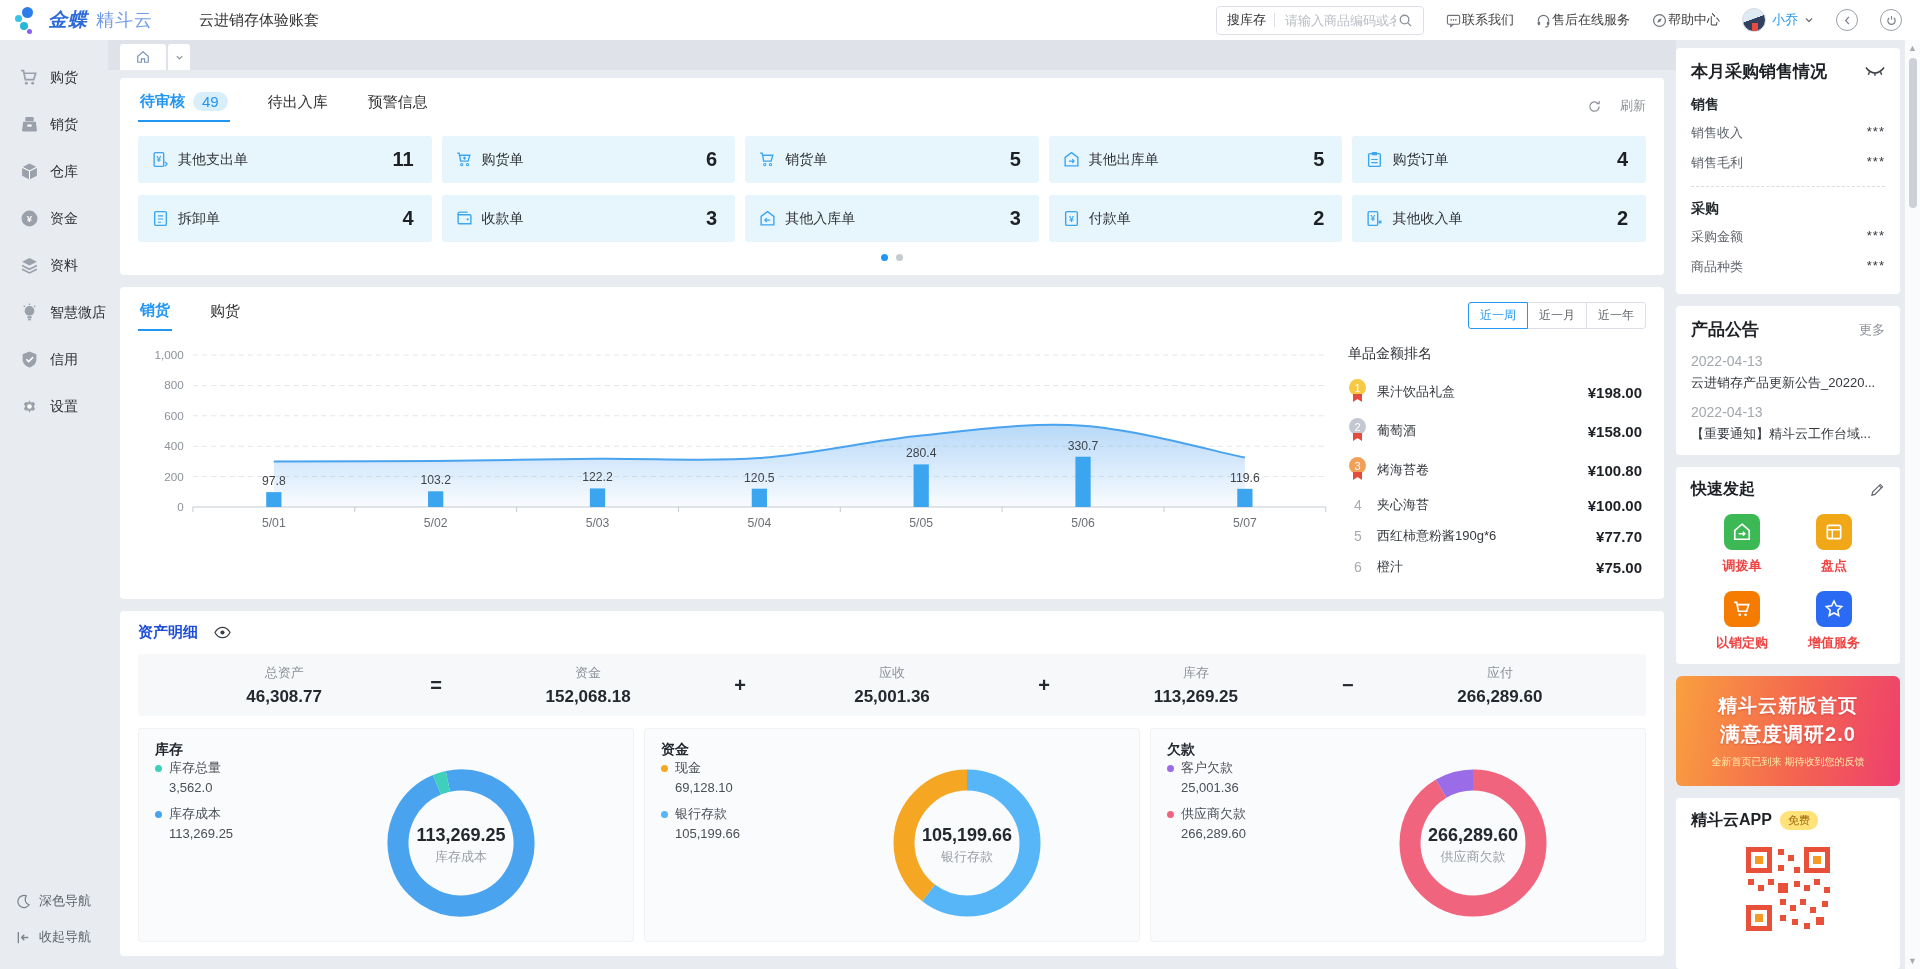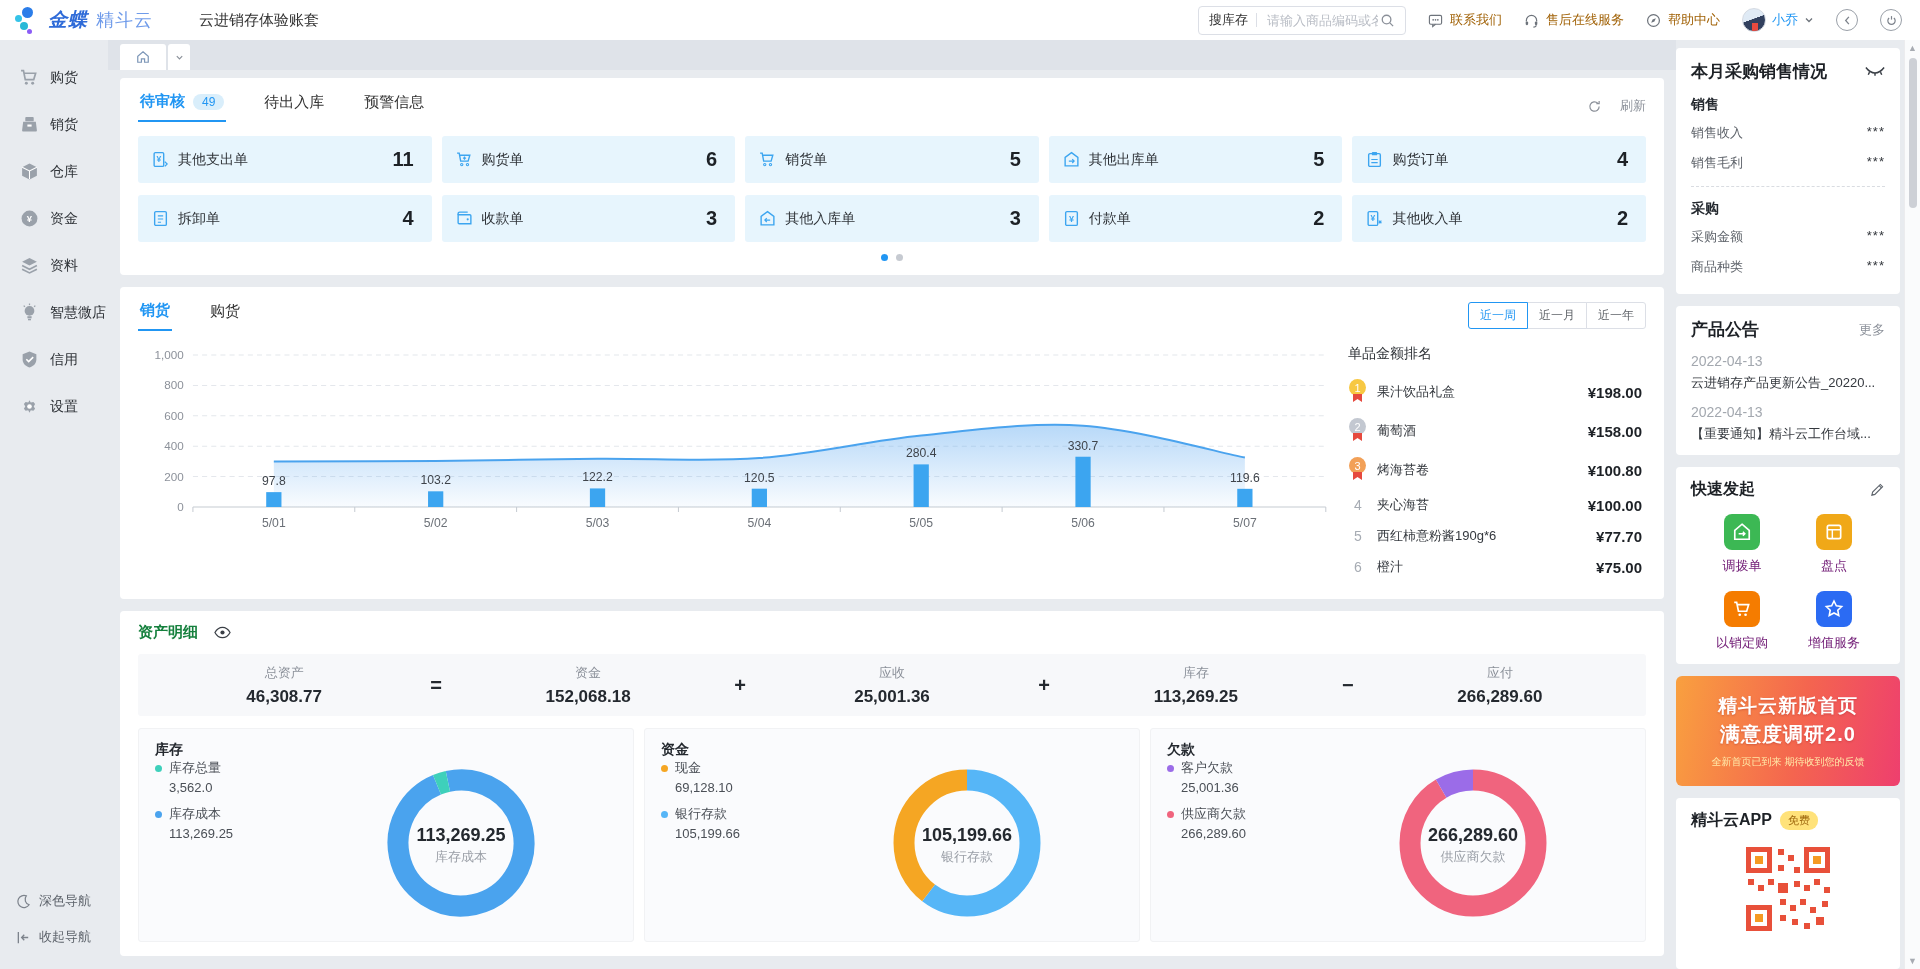--- a/index.html
+++ b/index.html
@@ -20,21 +20,21 @@
   .logo-dots .d4 { width:5px; height:5px; background:#8b5cf6; left:13px; top:23px; }
   .logo-kingdee { font-size:19px; font-weight:bold; font-style:italic; color:#2f6bd8; letter-spacing:1px; }
   .logo-jdy { font-size:18px; color:#6f9bea; letter-spacing:1px; }
   .account-title { margin-left:46px; font-size:15px; color:#333; }
   .topbar-right { margin-left:auto; display:flex; align-items:center; gap:22px; }
   .searchbox { display:flex; align-items:center; border:1px solid #dcdfe6; border-radius:4px; height:29px; padding:0 10px; width:208px; background:#fff; }
   .searchbox .prefix { font-size:13px; color:#333; white-space:nowrap; }
   .searchbox .sep { width:1px; height:14px; background:#dcdfe6; margin:0 8px; }
   .searchbox input { border:none; outline:none; flex:1; min-width:0; font-size:13px; color:#333; font-family:inherit; }
   .searchbox input::placeholder { color:#b9bdc5; }
-  .top-link { display:flex; align-items:center; gap:7px; font-size:13px; color:#a16207; cursor:pointer; white-space:nowrap; }
+  .top-link { display:flex; align-items:center; gap:1px; font-size:13px; color:#404040; cursor:pointer; white-space:nowrap; }
   .top-link svg { display:block; }
   .userbox { display:flex; align-items:center; gap:6px; cursor:pointer; }
   .avatar { width:24px; height:24px; border-radius:50%; background:linear-gradient(160deg,#dfeaf5 45%,#31405e 46%); border:1px solid #d5dae2; position:relative; overflow:hidden;}
   .avatar::after{content:""; position:absolute; left:9px; top:14px; width:6px; height:10px; background:#e84a3f;}
   .username { color:#2196f3; font-size:13px; }
   .circle-icon { width:22px; height:22px; border:1px solid #9aa0a8; border-radius:50%; display:flex; align-items:center; justify-content:center; color:#7d838c; font-size:12px; cursor:pointer; }
   
   .main-row { display:flex; height:929px; }
   .sidebar { width:108px; position:relative; flex:none; padding-top:14px; }
   .side-item { display:flex; align-items:center; gap:11px; padding:14px 0 14px 20px; font-size:14px; color:#2f3338; cursor:pointer; }
@@ -44,21 +44,21 @@
   .center-col { flex:1; min-width:0; display:flex; flex-direction:column; }
   .tabstrip { height:30px; background:#dfe3e9; display:flex; align-items:flex-end; padding-left:12px; gap:2px; }
   .home-tab { width:46px; height:26px; background:#fff; border-radius:3px 3px 0 0; display:flex; align-items:center; justify-content:center; cursor:pointer; }
   .tab-caret { width:22px; height:26px; background:#fff; border-radius:3px 3px 0 0; display:flex; align-items:center; justify-content:center; color:#8a9099; font-size:10px; cursor:pointer; }
   .content { flex:1; padding:8px 12px 0 12px; overflow:hidden; }
   .panel { background:#fff; border-radius:4px; padding:12px 18px 10px 18px; }
   
   .tabs-row { display:flex; align-items:center; }
   .tab { font-size:15px; color:#333; margin-right:36px; padding:2px 2px 9px 2px; cursor:pointer; display:flex; align-items:center; gap:8px; }
   .tab.active { color:#2196f3; font-weight:bold; border-bottom:2px solid #2196f3; }
-  .badge { background:#d9eefb; color:#2196f3; font-size:12px; font-weight:normal; border-radius:10px; padding:1px 9px; }
+  .badge { background:#d9eefb; color:#2196f3; font-size:15px; font-weight:normal; border-radius:10px; padding:1px 9px; }
   .refresh { margin-left:auto; display:flex; align-items:center; gap:19px; color:#8b9099; font-size:13px; cursor:pointer; }
   .cards-grid { display:grid; grid-template-columns:repeat(5,1fr); gap:12px 10px; margin-top:14px; }
   .stat-card { height:47px; background:#e7f5fd; border-radius:3px; display:flex; align-items:center; padding:0 18px 0 14px; gap:9px; cursor:pointer; }
   .stat-label { font-size:14px; color:#2f3338; }
   .stat-count { margin-left:auto; font-size:20px; font-weight:bold; color:#1d2126; }
   .dots { display:flex; justify-content:center; gap:8px; padding:12px 0 4px 0; }
   .dot { width:7px; height:7px; border-radius:50%; background:#c6cad1; cursor:pointer; }
   .dot.active { background:#2196f3; }
   
   .panel-sales { margin-top:12px; }
@@ -76,21 +76,21 @@
   .medal .coin { position:absolute; top:0; left:1px; width:17px; height:17px; border-radius:50%; color:#fff; font-size:11px; display:flex; align-items:center; justify-content:center; }
   .medal.gold .coin { background:#f7c843; }
   .medal.silver .coin { background:#c3c8d1; }
   .medal.bronze .coin { background:#f2a057; }
   .medal .ribbon { position:absolute; left:5px; top:15px; width:9px; height:8px; background:#e6493e; clip-path:polygon(0 0,100% 0,100% 100%,50% 62%,0 100%); }
   .rank-num { width:20px; text-align:center; color:#a6abb3; font-size:14px; flex:none; }
   .rank-name { margin-left:9px; font-size:13px; color:#34383e; flex:1; white-space:nowrap; overflow:hidden; text-overflow:ellipsis; }
   .rank-amount { font-size:15px; font-weight:bold; color:#1d2126; margin-left:8px; }
   
   .panel-assets { margin-top:12px; padding-bottom:14px; }
-  .assets-title { display:flex; align-items:center; gap:16px; font-size:15px; font-weight:bold; color:#15803d; }
+  .assets-title { display:flex; align-items:center; gap:16px; font-size:15px; font-weight:bold; color:#1d4ed8; }
   .formula-bar { margin-top:12px; background:#f7f8fa; border-radius:3px; height:62px; display:flex; align-items:center; justify-content:space-evenly; }
   .f-item { text-align:center; min-width:130px; }
   .f-label { font-size:13px; color:#8c919a; }
   .f-value { font-size:17px; font-weight:bold; color:#24292f; margin-top:5px; }
   .f-op { font-size:20px; font-weight:bold; color:#24292f; }
   .donut-row { display:grid; grid-template-columns:1fr 1fr 1fr; gap:10px; margin-top:12px; }
   .donut-panel { background:#fafbfd; border:1px solid #f1f2f4; border-radius:3px; padding:12px 16px; height:214px; display:flex; flex-direction:column; }
   .donut-title { font-size:14px; font-weight:bold; color:#24292f; }
   .donut-body { display:flex; flex:1; }
   .legend { width:150px; flex:none; }
@@ -107,21 +107,21 @@
   .rb-more { font-size:13px; color:#8b9099; cursor:pointer; }
   .m-group-header { font-size:14px; font-weight:bold; color:#24292f; margin:13px 0 4px 0; }
   .m-row { display:flex; justify-content:space-between; font-size:13px; color:#5f646b; padding:6px 0; }
   .m-val { color:#33373d; letter-spacing:1px; }
   .m-divider { border-top:1px dashed #d9dce1; margin:8px 0 2px 0; }
   .ann-date { font-size:14px; color:#a3a8af; margin-top:12px; }
   .ann-text { font-size:13px; color:#34383e; margin-top:5px; white-space:nowrap; overflow:hidden; text-overflow:ellipsis; cursor:pointer; }
   .quick-grid { display:grid; grid-template-columns:1fr 1fr; gap:16px 10px; margin-top:14px; padding:0 10px; }
   .quick-item { display:flex; flex-direction:column; align-items:center; gap:7px; cursor:pointer; }
   .quick-icon { width:36px; height:36px; border-radius:8px; display:flex; align-items:center; justify-content:center; }
-  .quick-label { font-size:13px; color:#701a75; }
+  .quick-label { font-size:13px; color:#ef4444;font-weight:bold; }
   .banner { height:110px; border-radius:6px; background:linear-gradient(100deg,#f9a03f 0%,#f4654f 55%,#ee3f6e 100%); display:flex; flex-direction:column; align-items:center; justify-content:center; gap:2px; cursor:pointer; }
   .banner-line1 { color:#fff; font-size:19px; font-weight:bold; letter-spacing:1px; text-shadow:0 1px 2px rgba(160,40,40,.4); }
   .banner-line2 { color:#fff; font-size:20px; font-weight:bold; letter-spacing:1px; text-shadow:0 1px 2px rgba(160,40,40,.4); }
   .banner-line3 { color:#ffe9a8; font-size:10px; margin-top:5px; }
   .app-card { flex:1; }
   .app-head { display:flex; align-items:center; gap:8px; }
   .app-badge { background:#ffe27a; color:#a06a10; font-size:11px; border-radius:9px; padding:2px 8px; }
   .qr-wrap { display:flex; justify-content:center; margin-top:12px; }
   
   .scrollbar { width:16px; flex:none; background:#fafbfc; border-left:1px solid #ececee; display:flex; flex-direction:column; align-items:center; }

